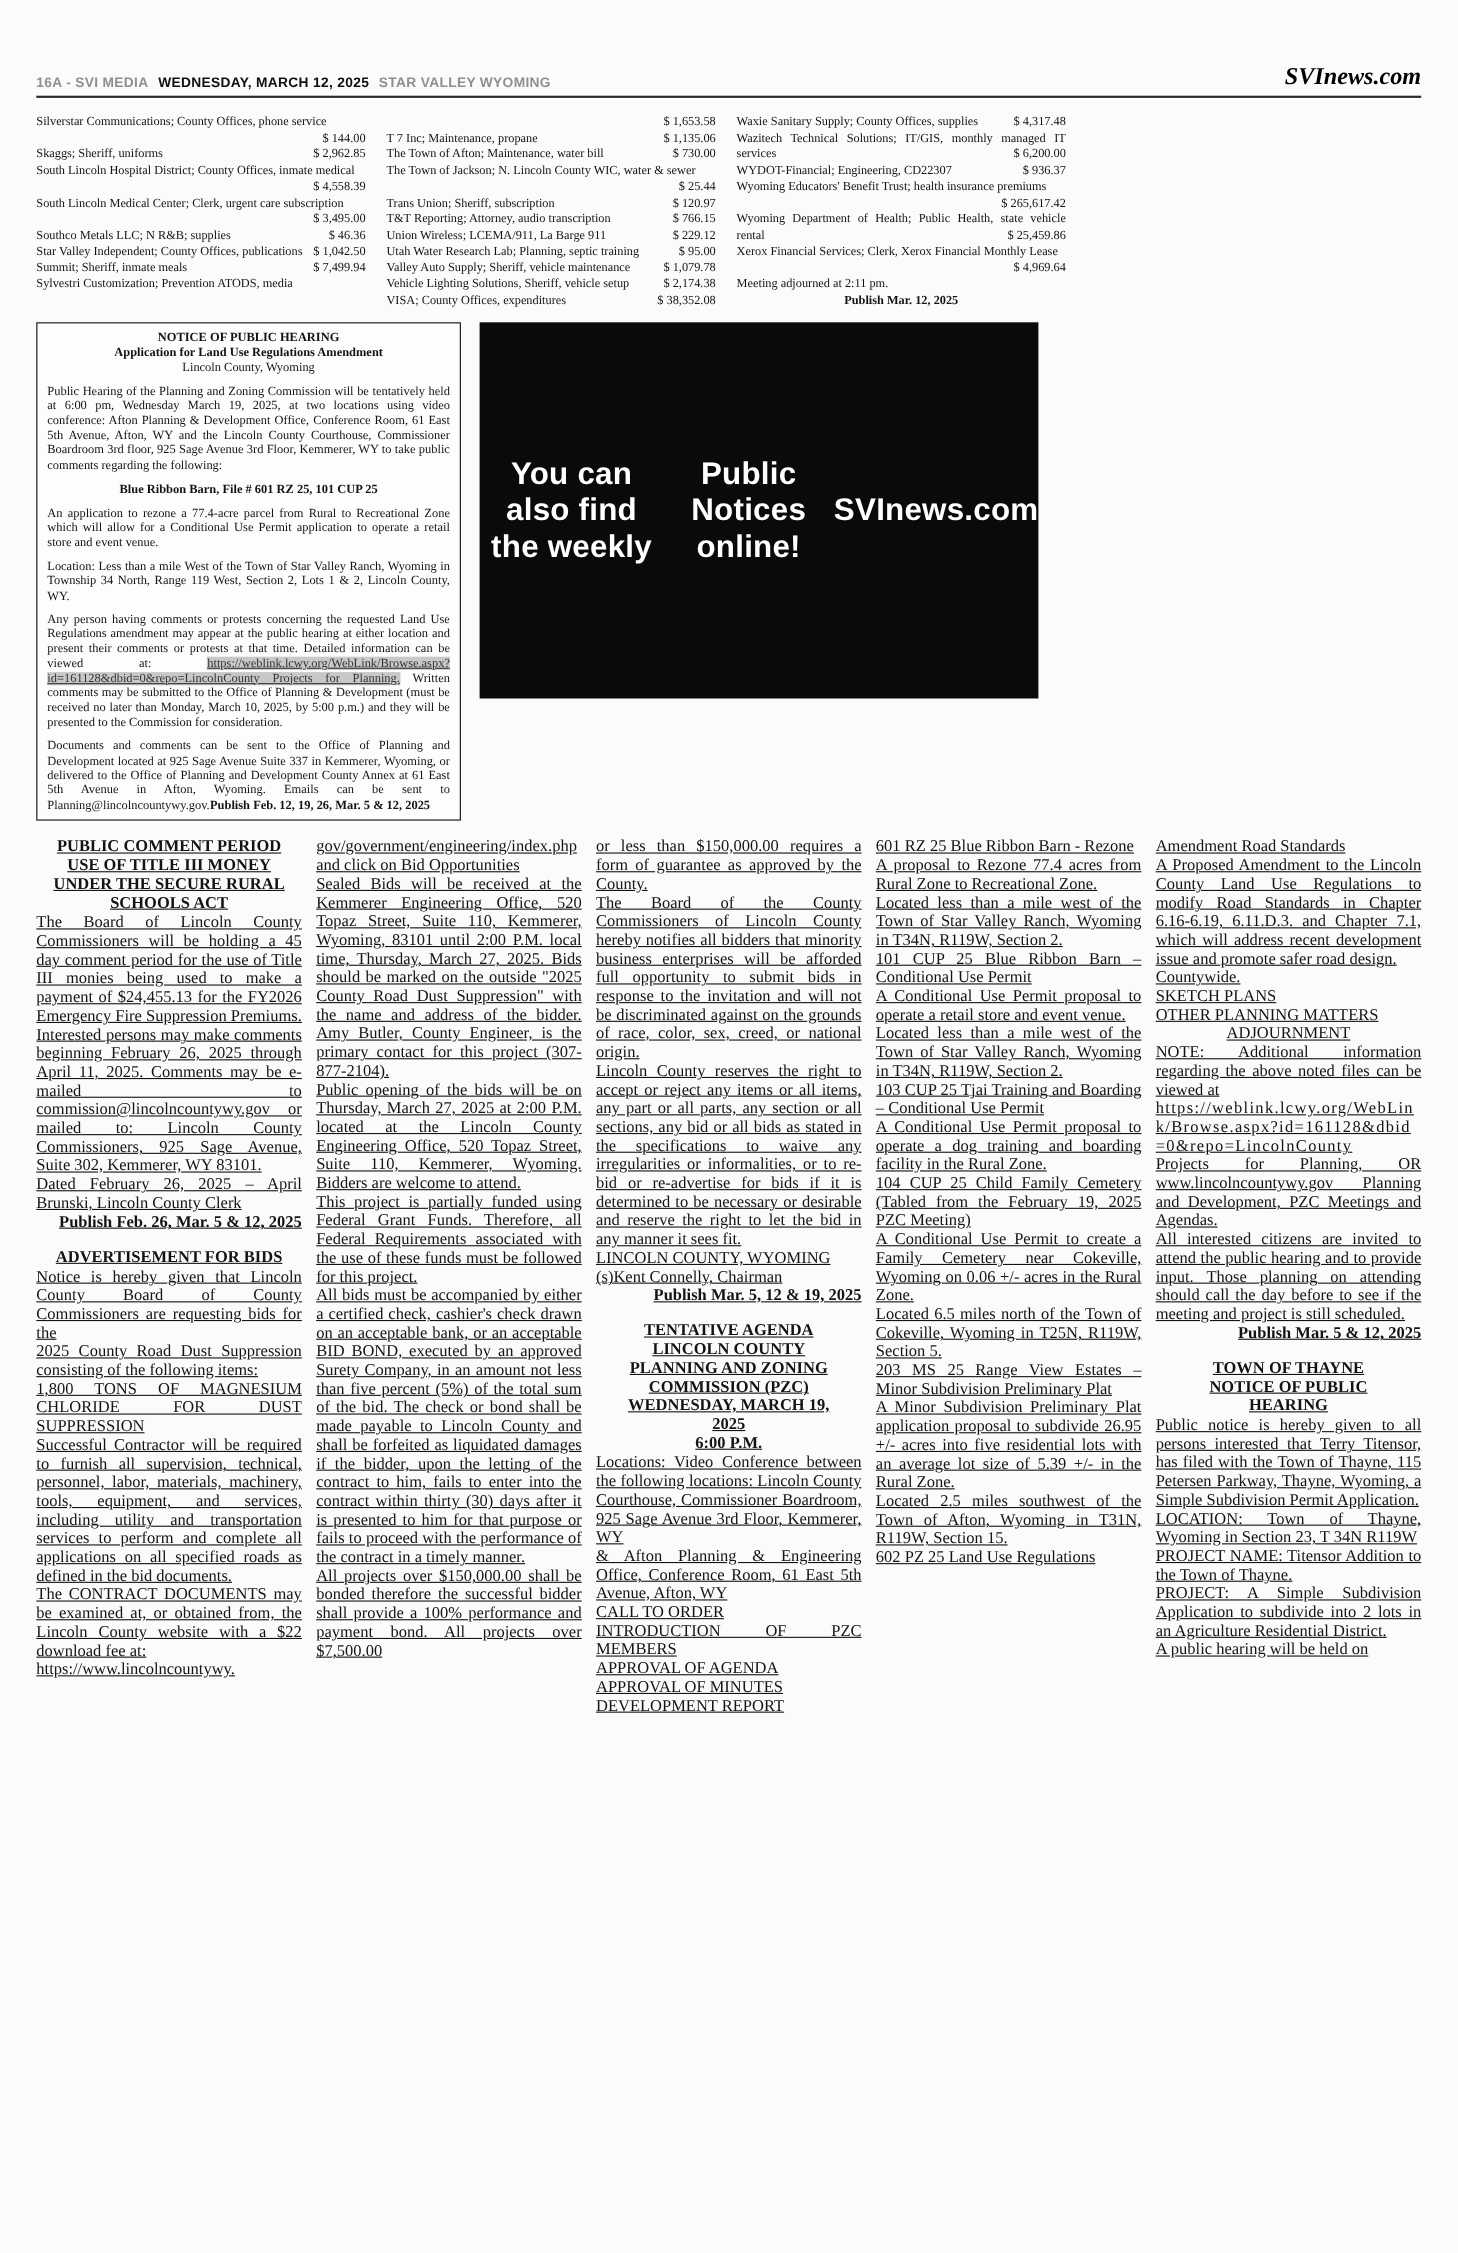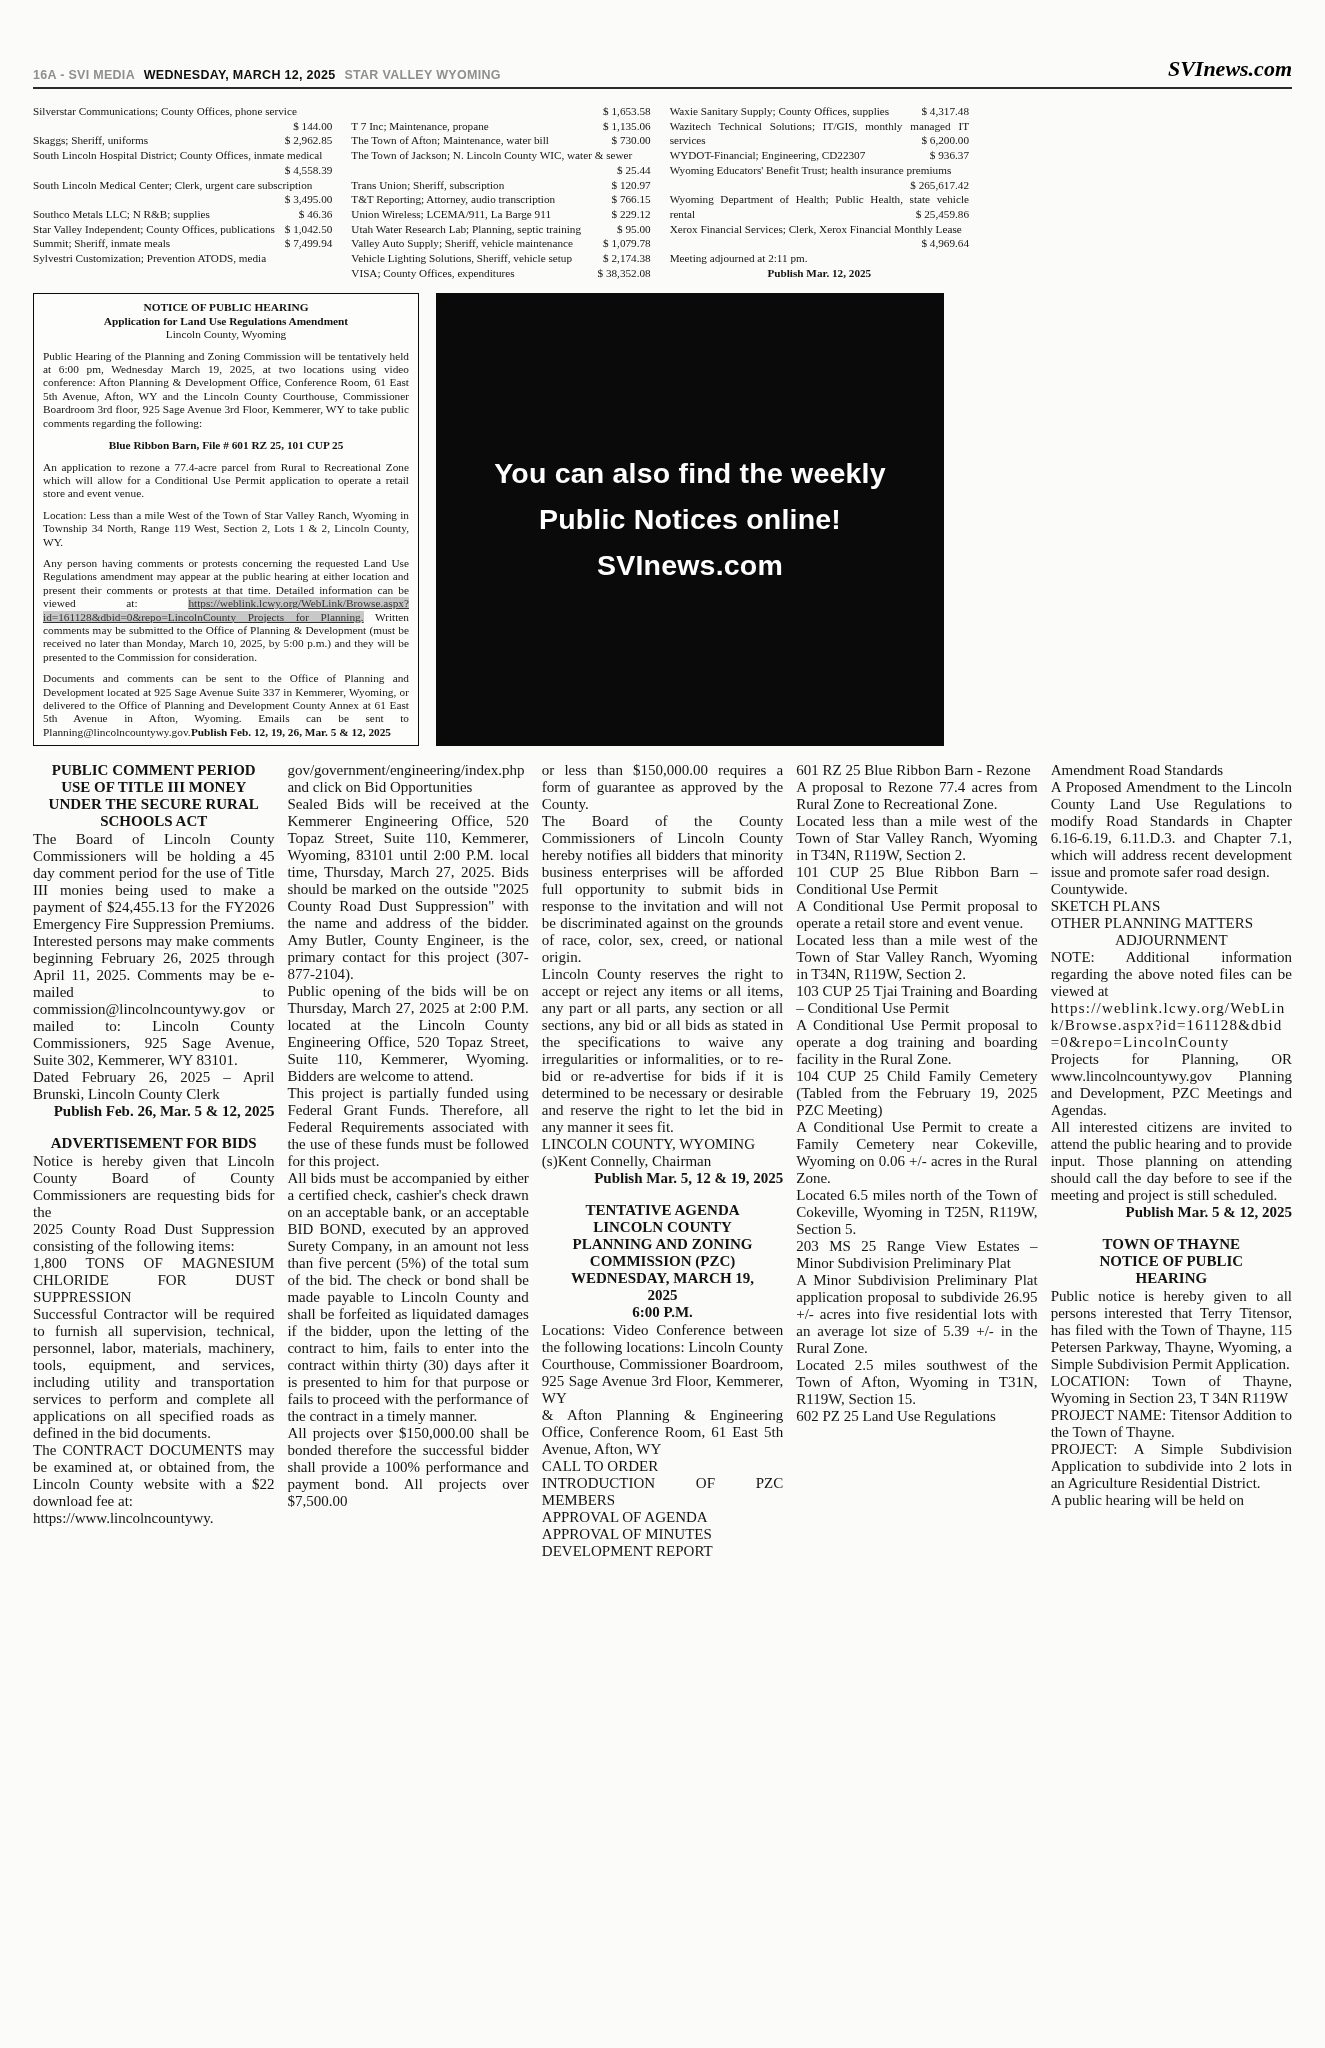--- a/index.html
+++ b/index.html
@@ -29,26 +29,26 @@
 
   
   .mid { display: flex; gap: 17px; margin-top: 13px; height: 453px; }
   .nbox { position: relative; width: 386px; border: 1.4px solid #0c0c0c; padding: 7px 9px 24px; font-size: 11.3px; line-height: 13.4px; overflow: hidden; background: #fdfdfc; }
   .n-t1 { text-align: center; font-weight: bold; }
   .n-t2 { text-align: center; }
   .n-p { margin: 8px 0 0; text-align: justify; overflow-wrap: break-word; }
   .n-file { margin: 9px 0 0; text-align: center; font-weight: bold; }
   .nlink { background: #c8c8c8; color: #333; text-decoration: underline; cursor: pointer; }
   .n-pub { position: absolute; right: 27px; bottom: 6px; font-weight: bold; }
-  .promo { width: 508px; height: 453px; background: #0a0a0a; color: #ffffff;
-    display: flex; flex-direction: column; align-items: center; justify-content: center; gap: 13px;
+  .promo { width: 508px; height: 342px; background: #0a0a0a; color: #ffffff;
+    display: flex; flex-direction: row; align-items: center; justify-content: center; gap: 13px;
     font-family: "Liberation Sans", "DejaVu Sans", sans-serif; font-weight: bold; font-size: 28.5px; letter-spacing: .2px; text-align: center; }
 
   
-  .cols { display: flex; gap: 13px; margin-top: 16px; font-size: 15px; line-height: 17px; }
+  .cols { display: flex; gap: 13px; margin-top: 16px; font-size: 15px; line-height: 17px; text-decoration: underline; }
   .col { flex: 1; min-width: 0; }
   .blk { overflow-wrap: break-word; }
   .blk.p { text-align: justify; }
   .blk.h { font-weight: bold; text-align: center; white-space: pre-line; margin-top: 15px; margin-bottom: 1px; }
   .col .blk.h:first-child { margin-top: 0; }
   .blk.pb { font-weight: bold; text-align: right; }
   .blk.c { text-align: center; }
   .blk.u { text-align: justify; word-break: break-all; letter-spacing: 1.2px; }
 </style>
 </head>

